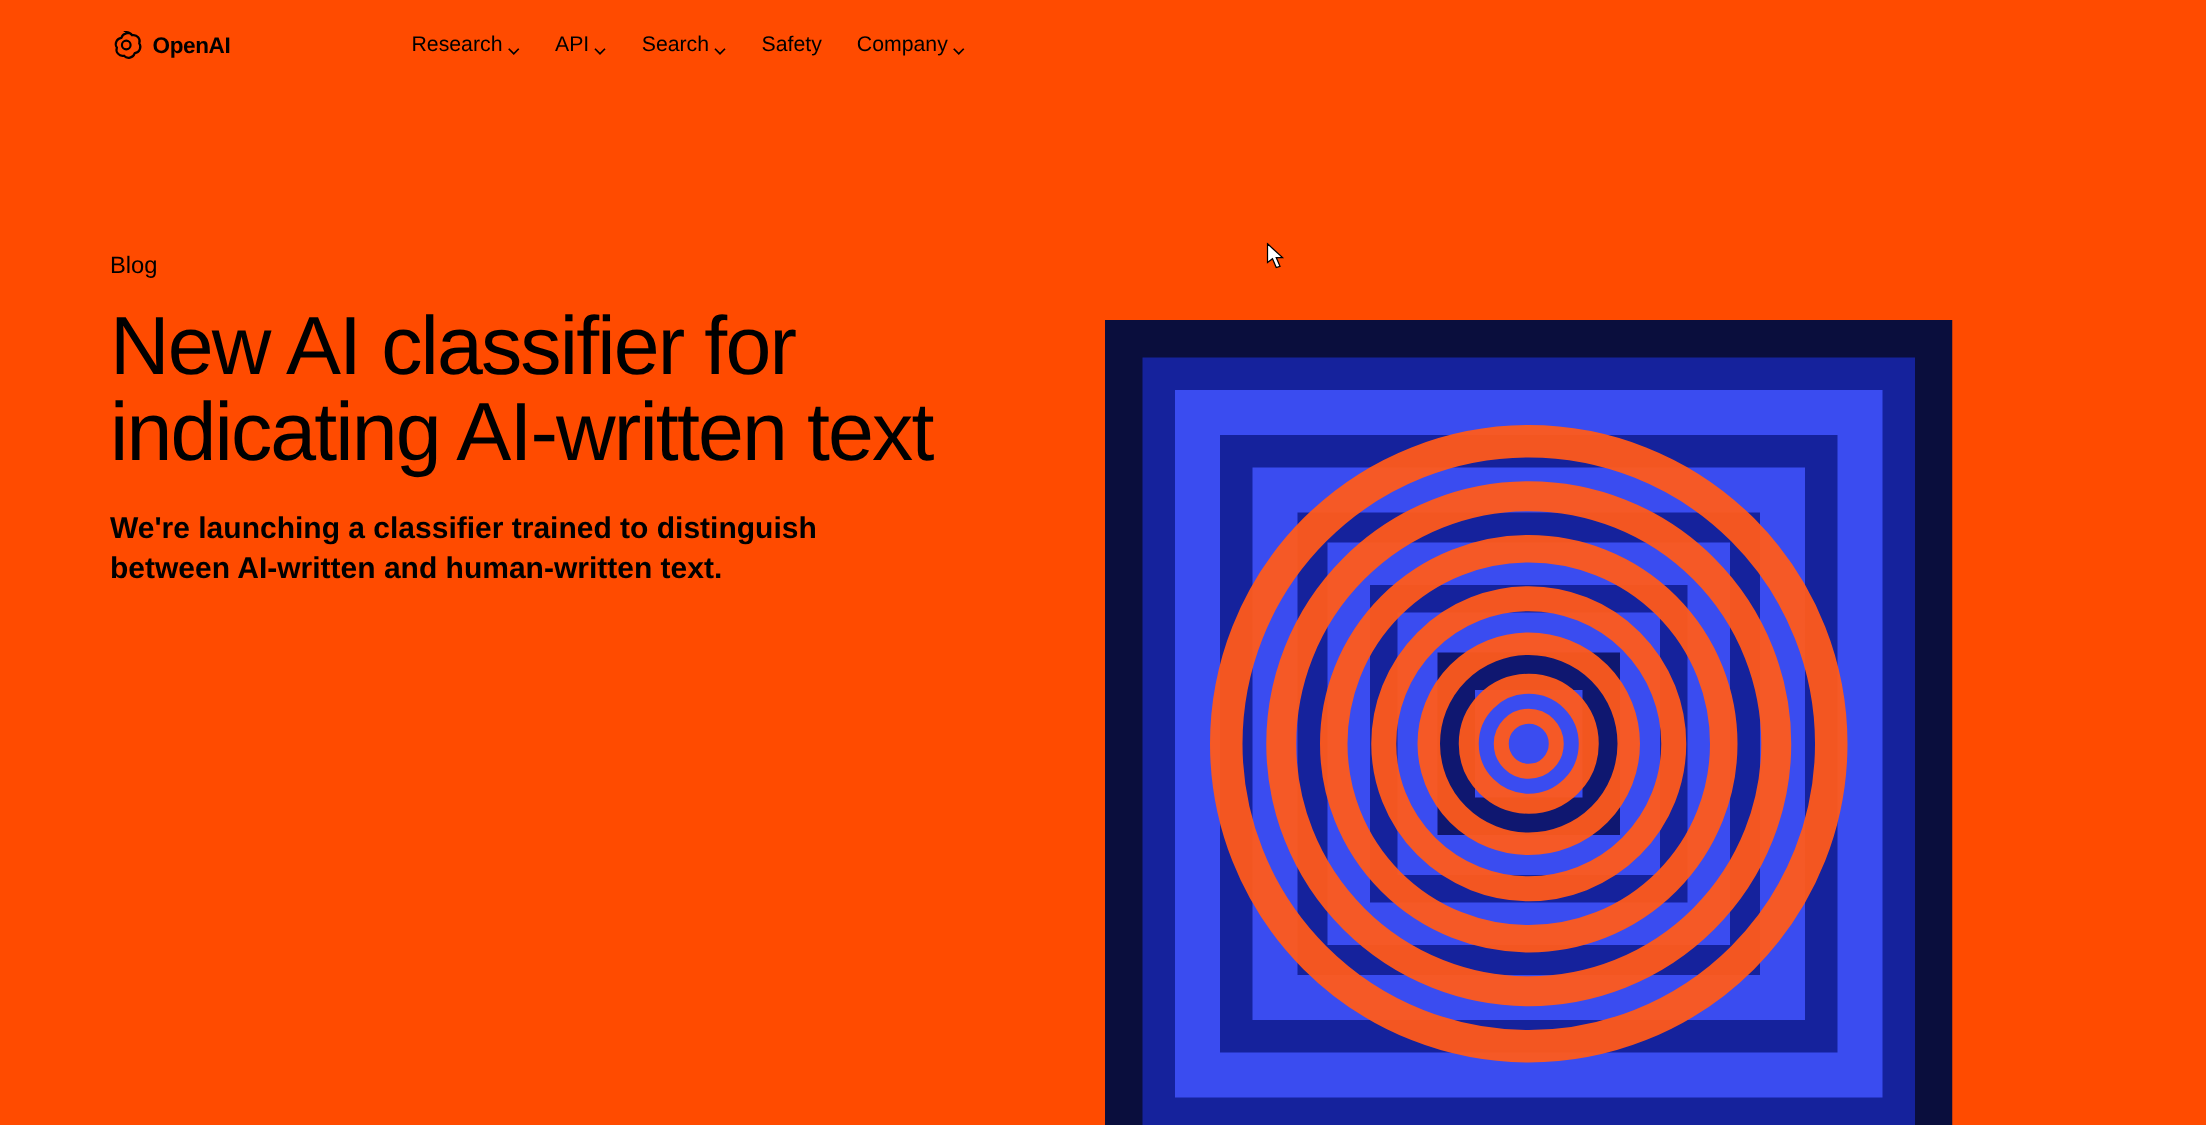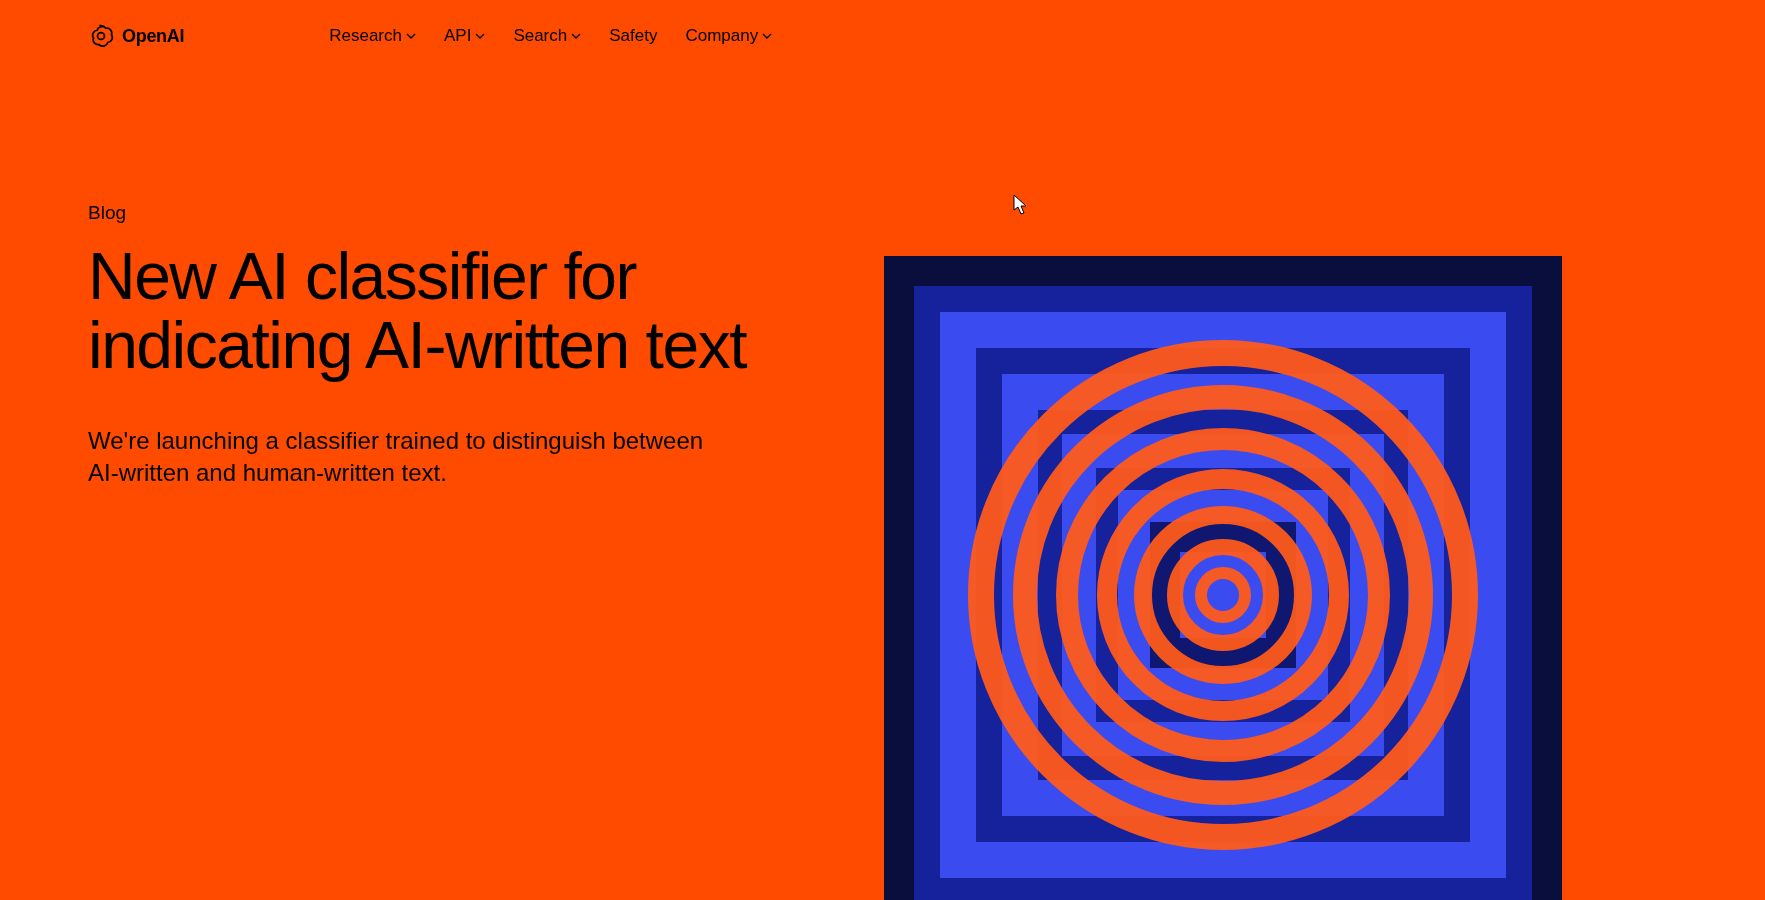--- a/index.html
+++ b/index.html
@@ -33,20 +33,21 @@
   font-weight: 700;
   letter-spacing: -0.3px;
 }
 .nav-primary {
   display: flex;
   gap: 28px;
   align-items: center;
 }
 .nav-item {
   display: flex;
+  align-items: center;
   gap: 4px;
   font-size: 17px;
   font-weight: 500;
   cursor: pointer;
 }
 .chevron {
   width: 10px;
   height: 10px;
 }
 .nav-right {
@@ -89,25 +90,25 @@
 .category {
   font-size: 19px;
   font-weight: 400;
   margin-bottom: 18px;
 }
 .title {
   font-size: 66px;
   font-weight: 500;
   line-height: 1.05;
   letter-spacing: -1.5px;
-  margin-bottom: 44px;
+  margin-bottom: 26px;
 }
 .subtitle {
   font-size: 24px;
-  font-weight: 400;
+  font-weight: 700;
   line-height: 1.35;
   max-width: 620px;
 }
 .hero-art {
   position: absolute;
   left: 884px;
   top: 256px;
   width: 678px;
   height: 678px;
 }

